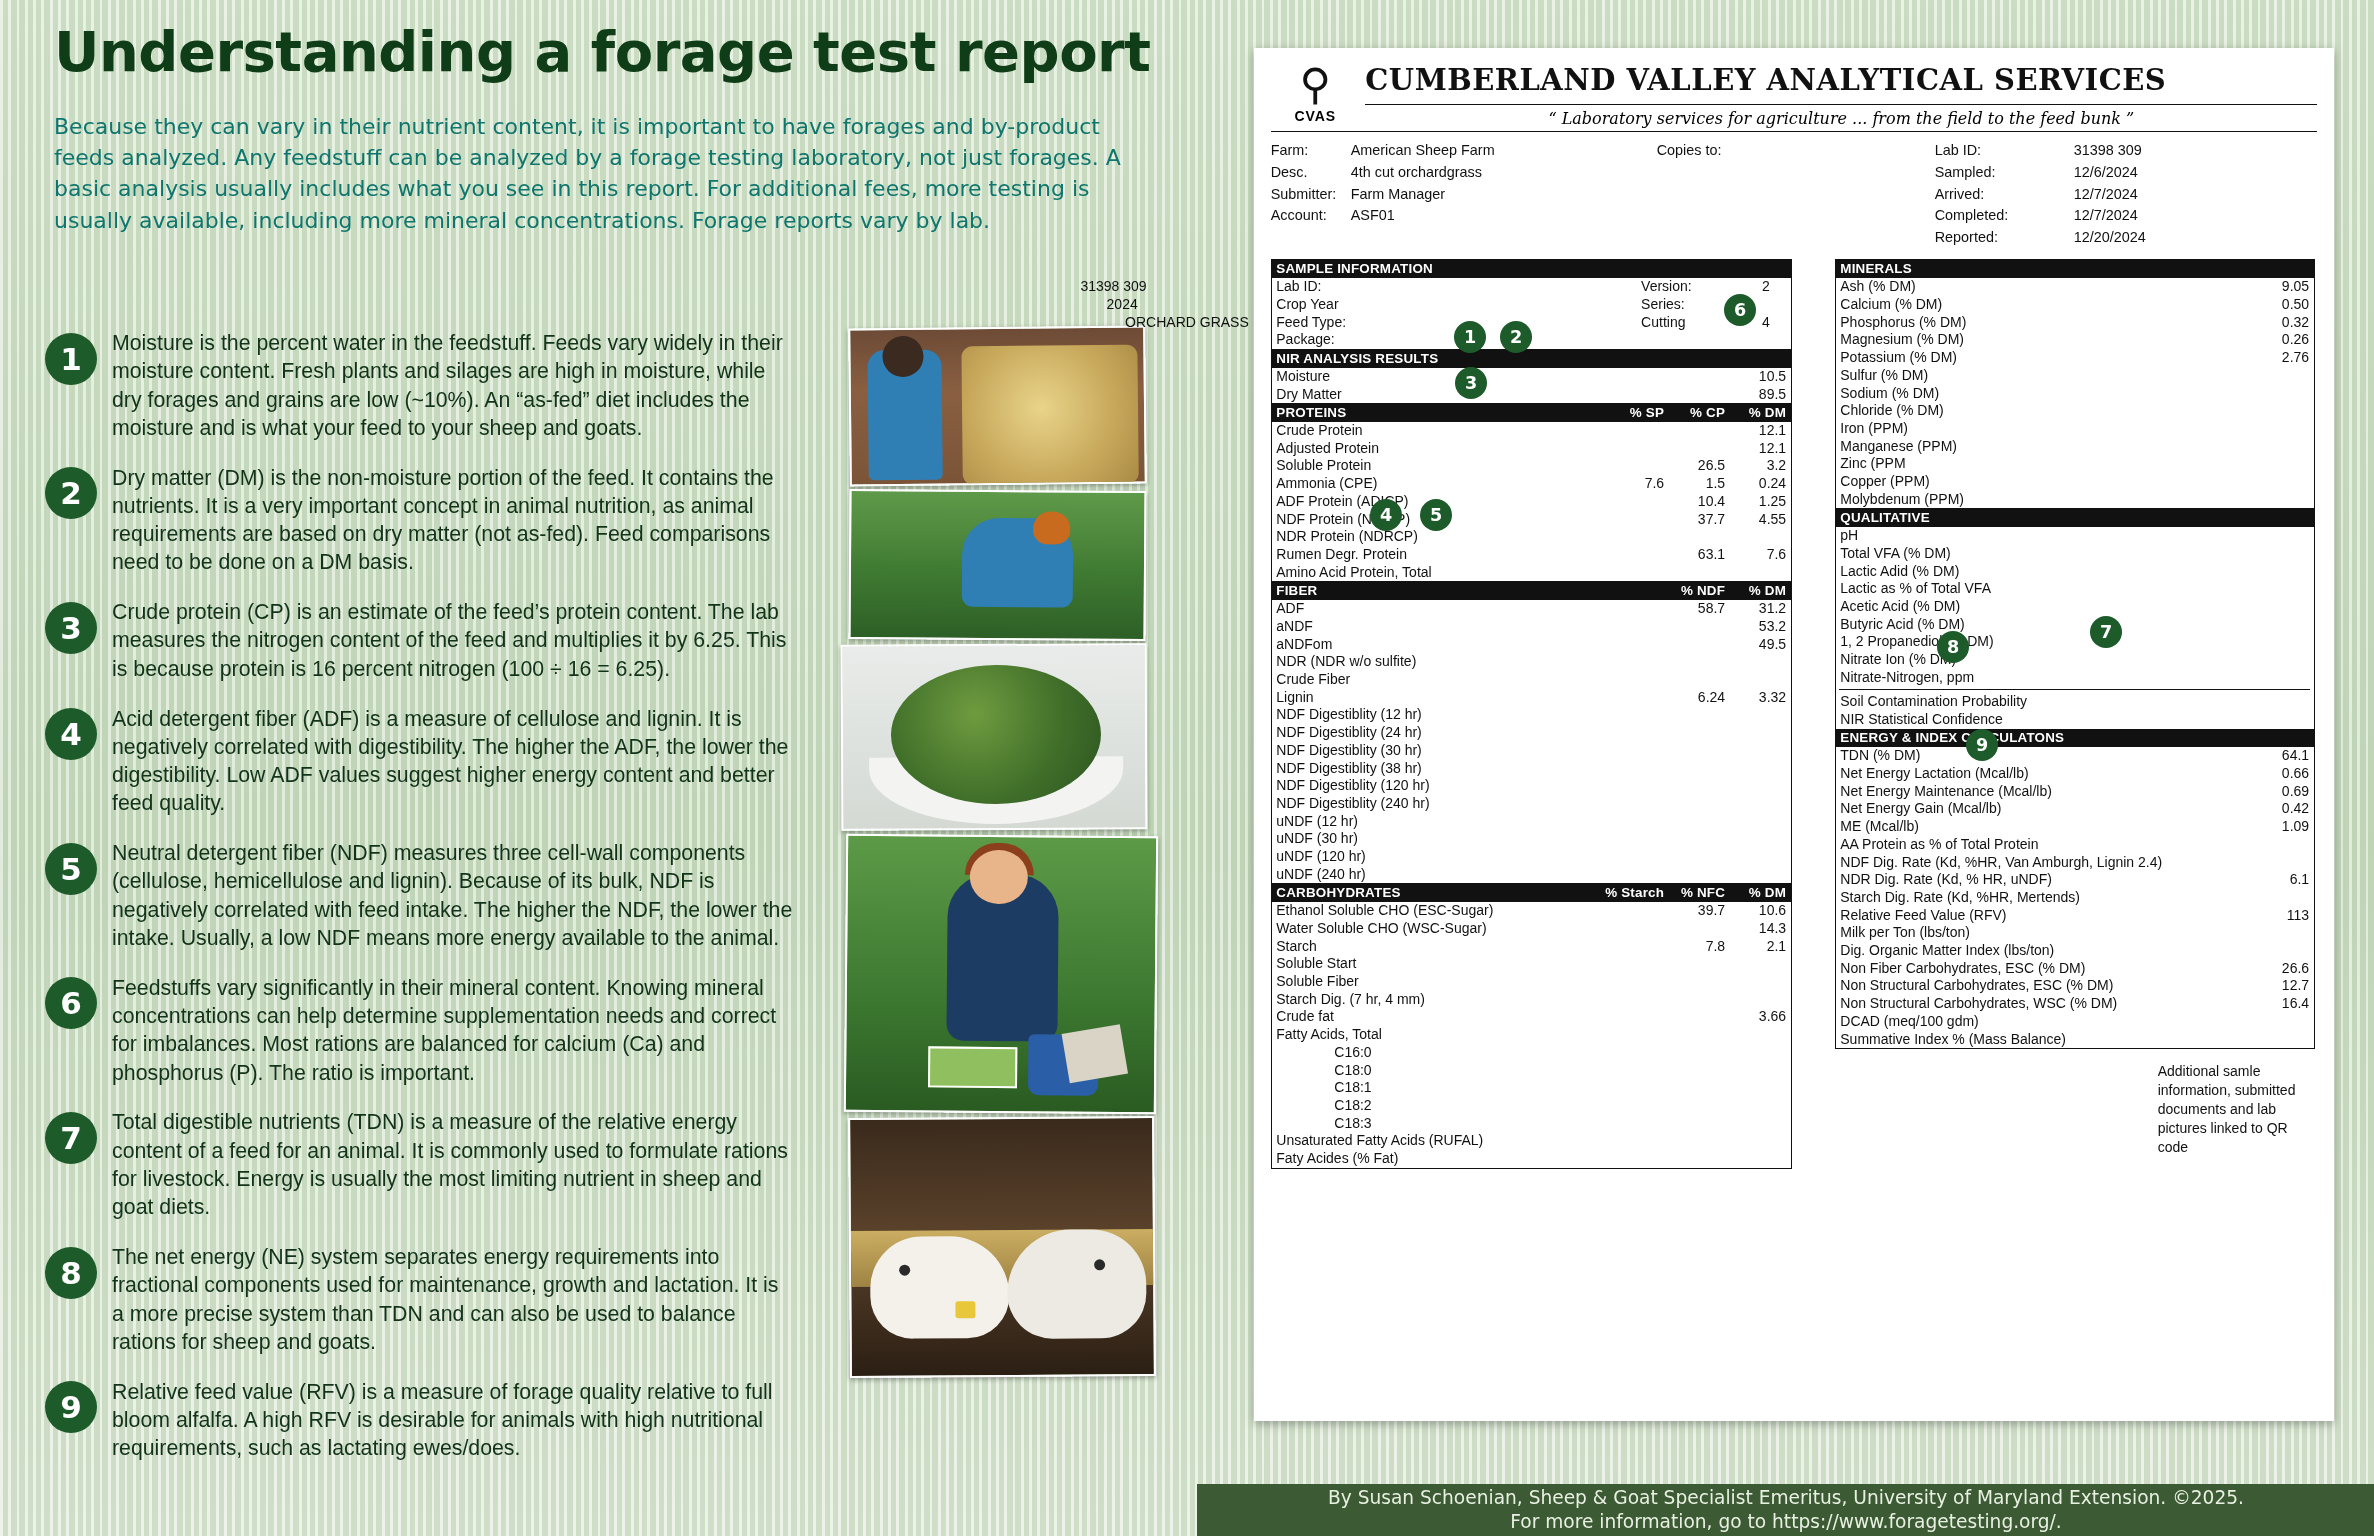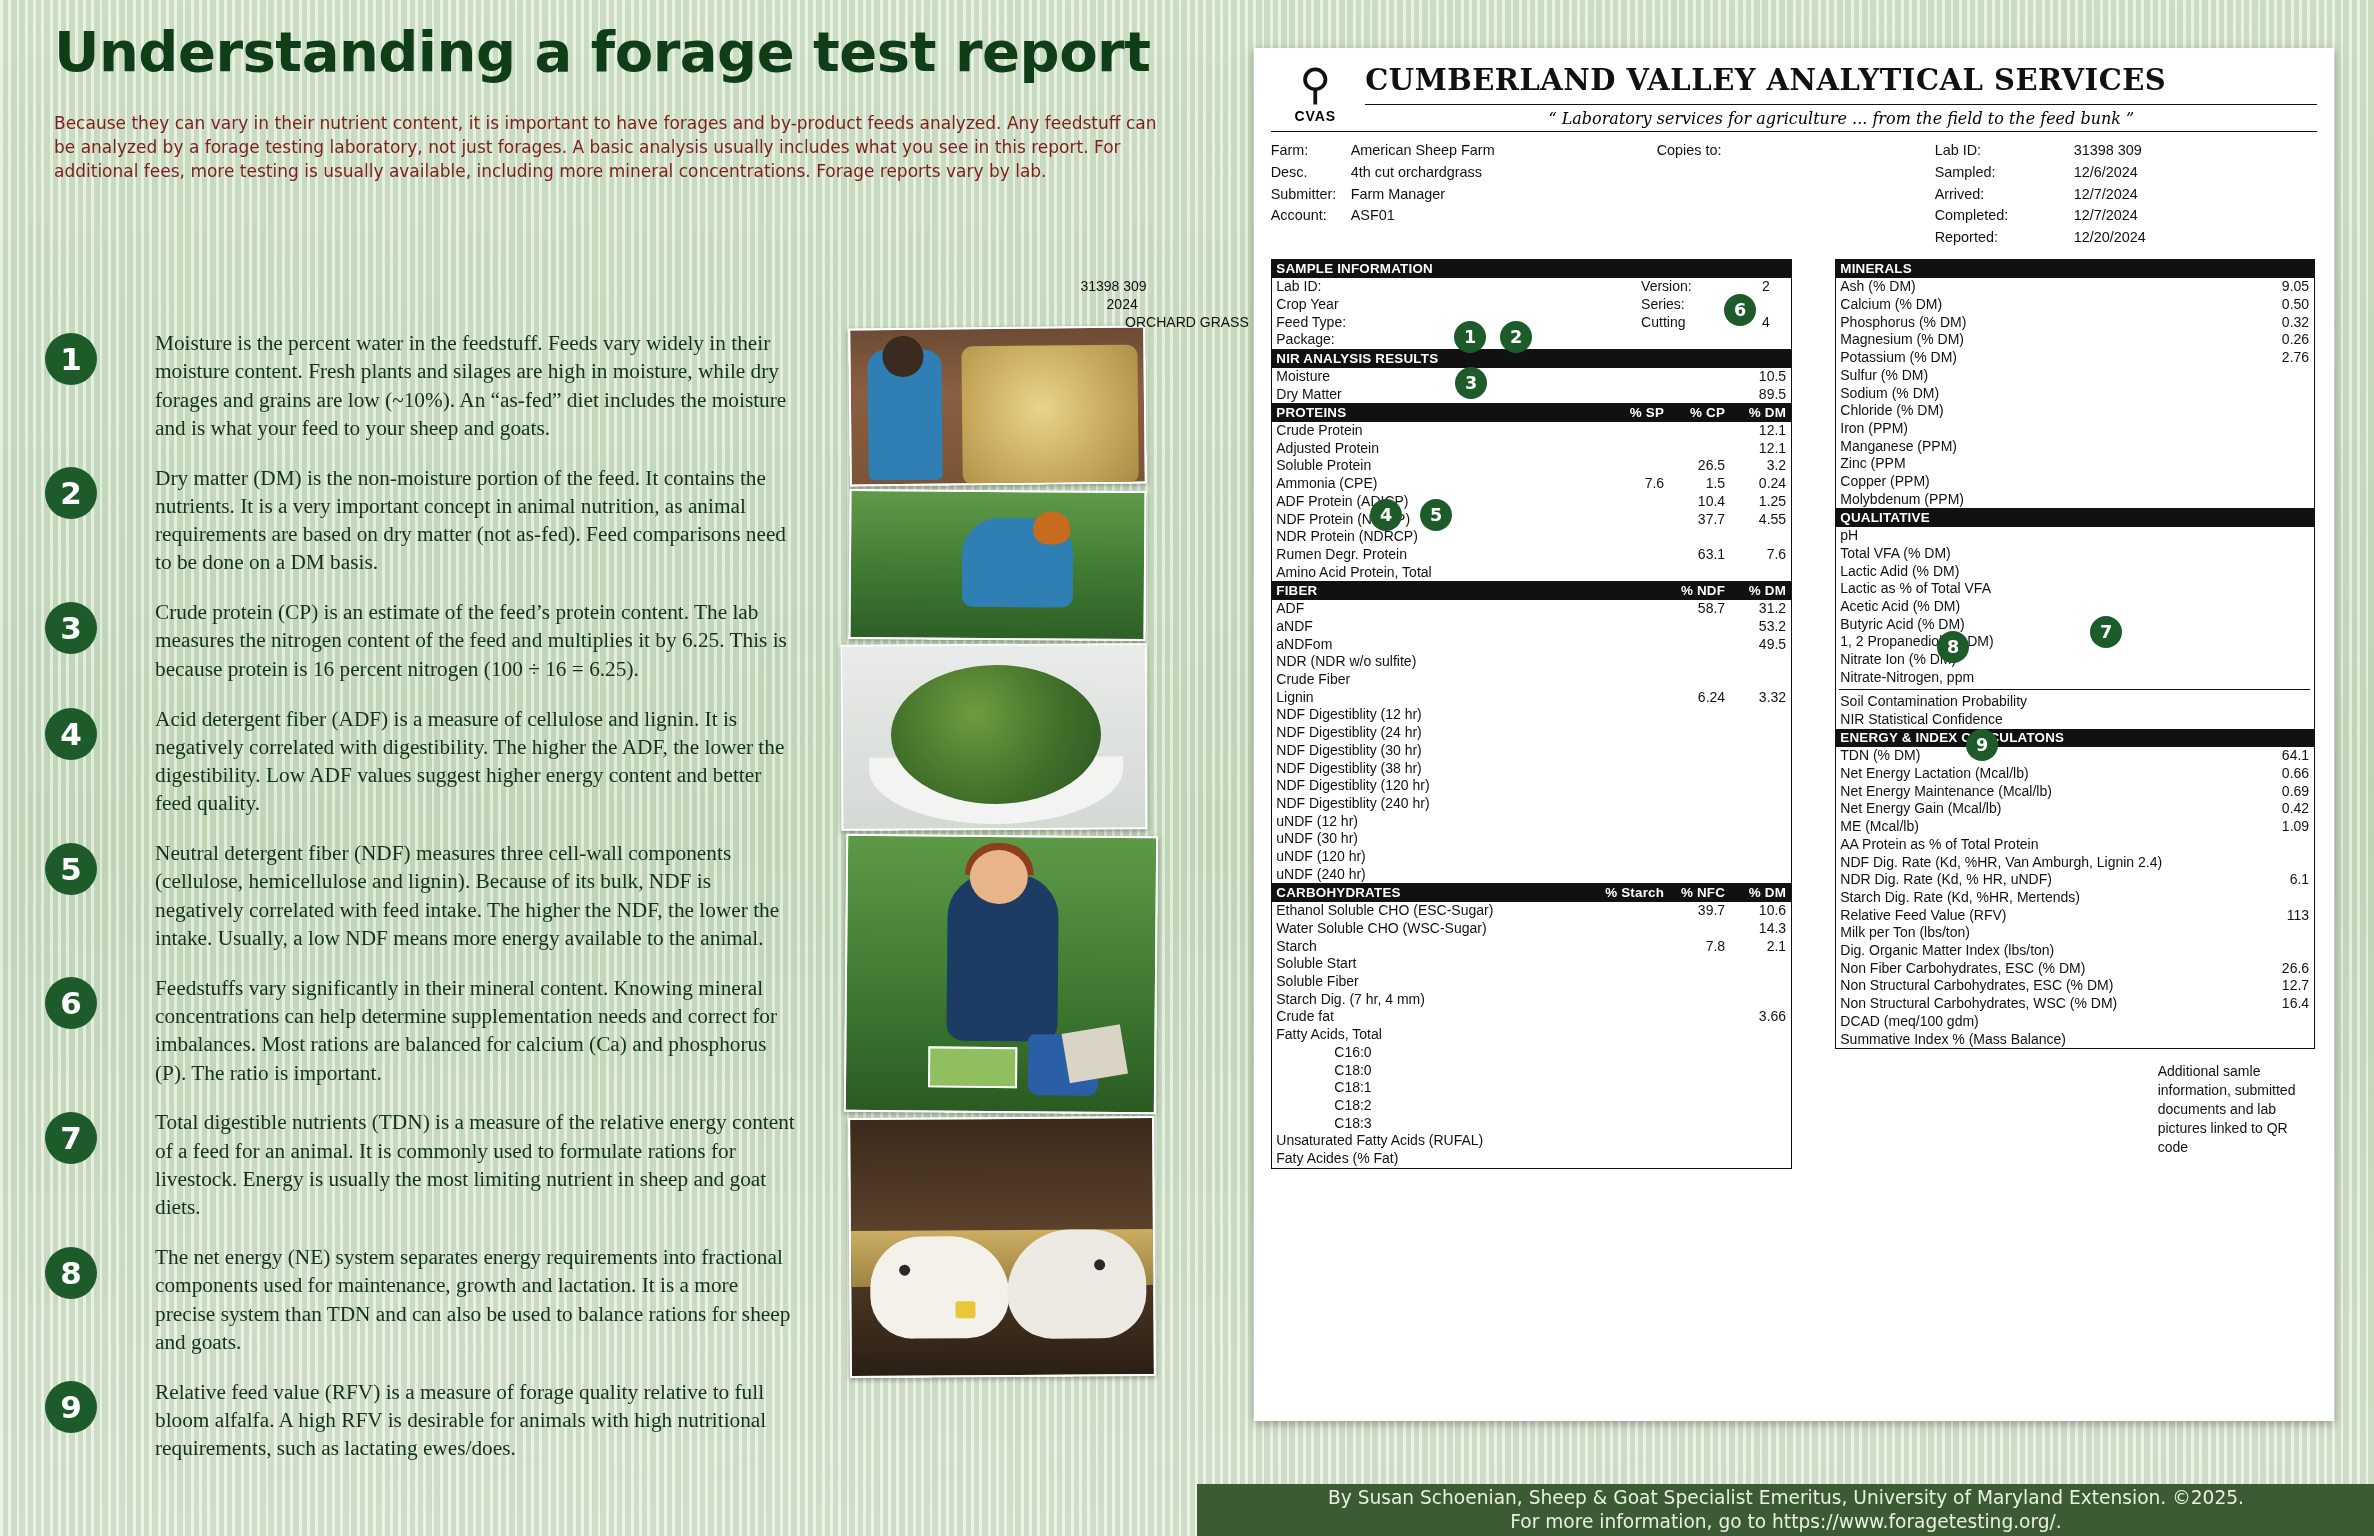--- a/index.html
+++ b/index.html
@@ -25,39 +25,38 @@
   
   .left { position:absolute; left:0; top:0; width:1215px; height:1536px; }
   h1.title {
     position:absolute; left:54px; top:18.6px;
     margin:0; font-size:56px; font-weight:bold;
     color:#0f3d17; letter-spacing:-0.5px;
     font-family:"DejaVu Sans", sans-serif;
   }
   .intro {
     position:absolute; left:54px; top:111px; width:1108px;
-    font-size:17px; line-height:1.42; color:#7f1d1d;
+    font-size:22px; line-height:1.42; color:#0f766e;
     font-family:"DejaVu Sans", sans-serif;
   }
   .numlist { position:absolute; left:45px; top:327px; width:751px; }
   .item { display:flex; align-items:flex-start; margin-bottom:19.5px; }
   .badge {
     flex:0 0 auto;
     width:52px; height:52px; border-radius:50%;
     background:#1d5c2a; color:#fff;
     font-size:31px; font-weight:bold;
     display:flex; align-items:center; justify-content:center;
     margin-right:15px; margin-top:5.6px;
     font-family:"DejaVu Sans", sans-serif;
   }
   .itext {
     font-size:21.3px; line-height:1.33; color:#12331a;
-    font-family:Liberation Serif, serif;
+    font-family:Liberation Sans, sans-serif;
     padding-top:1.9px;
-    padding-left:43px;
   }
   .item.it1 .itext { width:691px; }
   .item .itext { width:691px; }
 
   
   .photos { position:absolute; left:793px; top:327px; width:390px; height:1187px; }
   .photo {
     position:absolute; border:2.8px solid #fff; box-shadow:0 1.9px 5.6px rgba(0,0,0,.35);
     overflow:hidden;
   }

